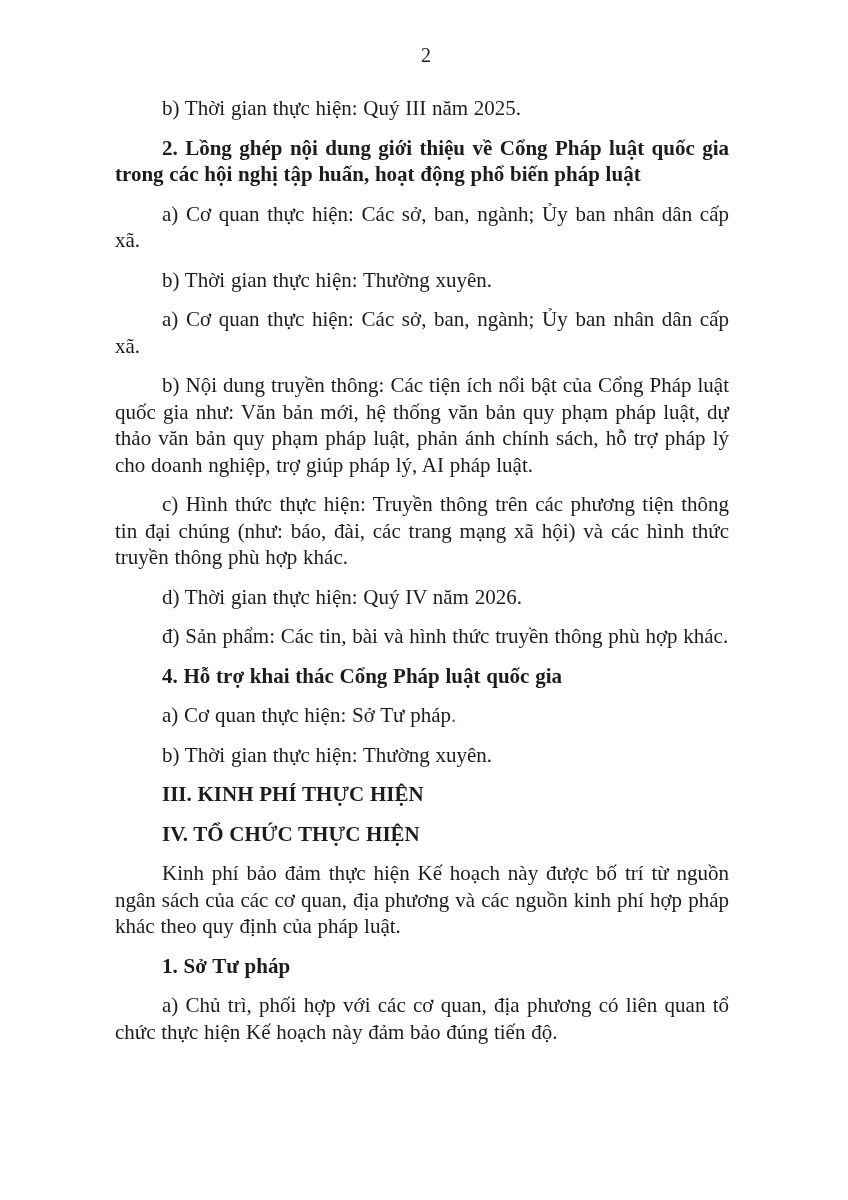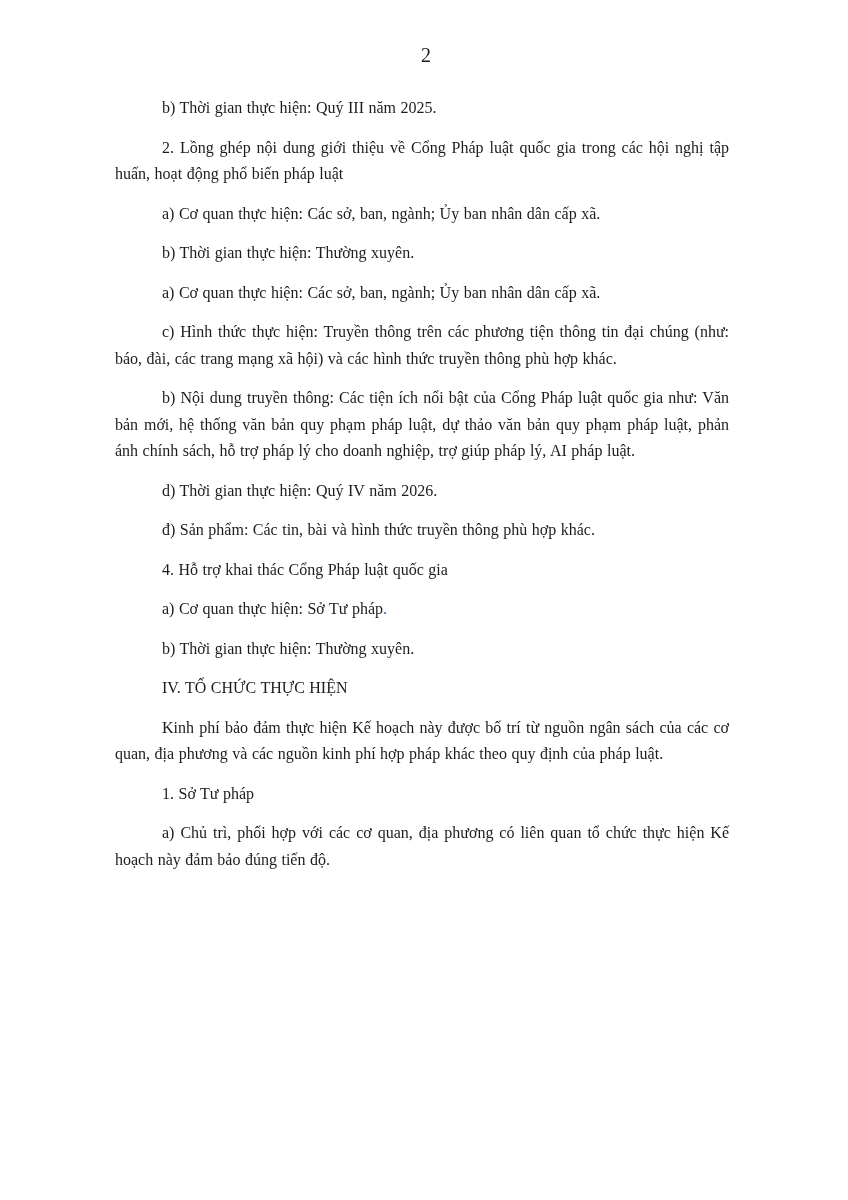--- a/index.html
+++ b/index.html
@@ -24,28 +24,28 @@
   }
   .page-number {
     text-align: center;
     font-size: 20px;
     line-height: 26px;
     margin-bottom: 27px;
     text-indent: 0;
   }
   p.para {
     margin: 0 8px 13px 0;
-    font-size: 16px;
+    font-size: 21px;
     line-height: 26.5px;
     text-align: justify;
     text-indent: 47px;
     word-spacing: 0.5px;
   }
   p.heading {
-    font-weight: 400;
+    font-weight: 700;
   }
   .suffix-blue {
     color: #3a67ae;
   }
   .suffix-bold {
     font-weight: 700;
   }
 </style>
 </head>
 <body>
@@ -60,35 +60,36 @@
   <p class="para heading">2. Lồng ghép nội dung giới thiệu về Cổng Pháp luật quốc gia trong các hội nghị tập huấn, hoạt động phổ biến pháp luật</p>
 
   <p class="para">a) Cơ quan thực hiện: Các sở, ban, ngành; Ủy ban nhân dân cấp xã.</p>
 
   <p class="para">b) Thời gian thực hiện: Thường xuyên.</p>
 
 
 
   <p class="para">a) Cơ quan thực hiện: Các sở, ban, ngành; Ủy ban nhân dân cấp xã.</p>
 
+  <p class="para">b) Nội dung truyền thông: Các tiện ích nổi bật của Cổng Pháp luật quốc gia như: Văn bản mới, hệ thống văn bản quy phạm pháp luật, dự thảo văn bản quy phạm pháp luật, phản ánh chính sách, hỗ trợ pháp lý cho doanh nghiệp, trợ giúp pháp lý, AI pháp luật.</p>
+
   <p class="para">c) Hình thức thực hiện: Truyền thông trên các phương tiện thông tin đại chúng (như: báo, đài, các trang mạng xã hội) và các hình thức truyền thông phù hợp khác.</p>
-
-  <p class="para">b) Nội dung truyền thông: Các tiện ích nổi bật của Cổng Pháp luật quốc gia như: Văn bản mới, hệ thống văn bản quy phạm pháp luật, dự thảo văn bản quy phạm pháp luật, phản ánh chính sách, hỗ trợ pháp lý cho doanh nghiệp, trợ giúp pháp lý, AI pháp luật.</p>
 
   <p class="para">d) Thời gian thực hiện: Quý IV năm 2026.</p>
 
   <p class="para">đ) Sản phẩm: Các tin, bài và hình thức truyền thông phù hợp khác.</p>
 
   <p class="para heading">4. Hỗ trợ khai thác Cổng Pháp luật quốc gia</p>
 
   <p class="para"><span>a) Cơ quan thực hiện: Sở Tư pháp</span><span class="suffix-blue">.</span></p>
 
   <p class="para">b) Thời gian thực hiện: Thường xuyên.</p>
 
 
+  <p class="para heading">III. KINH PHÍ THỰC HIỆN</p>
 
   <p class="para heading">IV. TỔ CHỨC THỰC HIỆN</p>
 
   <p class="para">Kinh phí bảo đảm thực hiện Kế hoạch này được bố trí từ nguồn ngân sách của các cơ quan, địa phương và các nguồn kinh phí hợp pháp khác theo quy định của pháp luật.</p>
 
   <p class="para heading">1. Sở Tư pháp</p>
 
   <p class="para">a) Chủ trì, phối hợp với các cơ quan, địa phương có liên quan tổ chức thực hiện Kế hoạch này đảm bảo đúng tiến độ.</p>
 
 </div>

